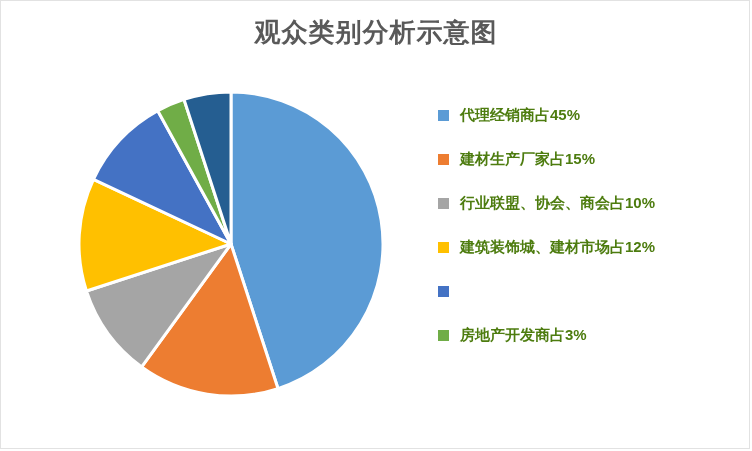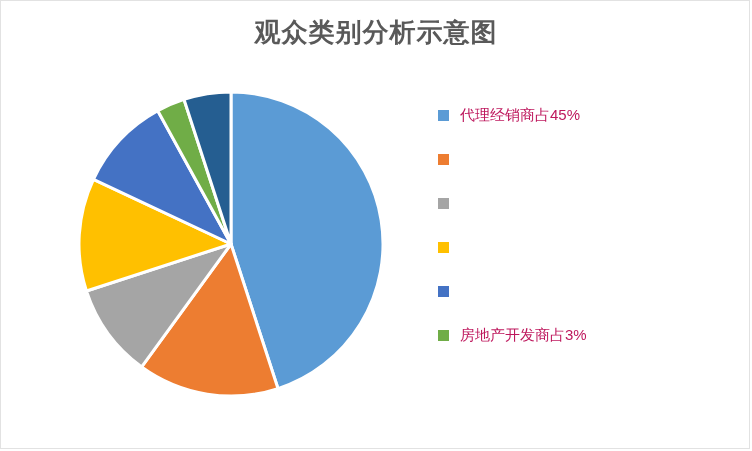--- a/index.html
+++ b/index.html
@@ -58,22 +58,22 @@
     height: 44px;
   }
   .legend-swatch {
     width: 11px;
     height: 11px;
     flex: 0 0 11px;
     margin-right: 11px;
   }
   .legend-label {
     font-size: 15px;
-    font-weight: 400;
-    color: #be185d;
+    font-weight: 700;
+    color: #4d7c0f;
     white-space: nowrap;
     line-height: 18px;
   }
 </style>
 </head>
 <body>
 
 <div id="chart-frame">
 
   <div id="chart-title">观众类别分析示意图</div>
@@ -90,26 +90,29 @@
       </svg>
   </div>
 
   <div id="legend">
       <div class="legend-item">
         <span class="legend-swatch" style="background: rgb(91, 155, 213);"></span>
         <span class="legend-label">代理经销商占45%</span>
       </div>
       <div class="legend-item">
         <span class="legend-swatch" style="background: rgb(237, 125, 49);"></span>
+        <span class="legend-label">建材生产厂家占15%</span>
       </div>
       <div class="legend-item">
         <span class="legend-swatch" style="background: rgb(165, 165, 165);"></span>
+        <span class="legend-label">行业联盟、协会、商会占10%</span>
       </div>
       <div class="legend-item">
         <span class="legend-swatch" style="background: rgb(255, 192, 0);"></span>
+        <span class="legend-label">建筑装饰城、建材市场占12%</span>
       </div>
       <div class="legend-item">
         <span class="legend-swatch" style="background: rgb(68, 114, 196);"></span>
       </div>
       <div class="legend-item">
         <span class="legend-swatch" style="background: rgb(112, 173, 71);"></span>
         <span class="legend-label">房地产开发商占3%</span>
       </div>
     </div>
 

